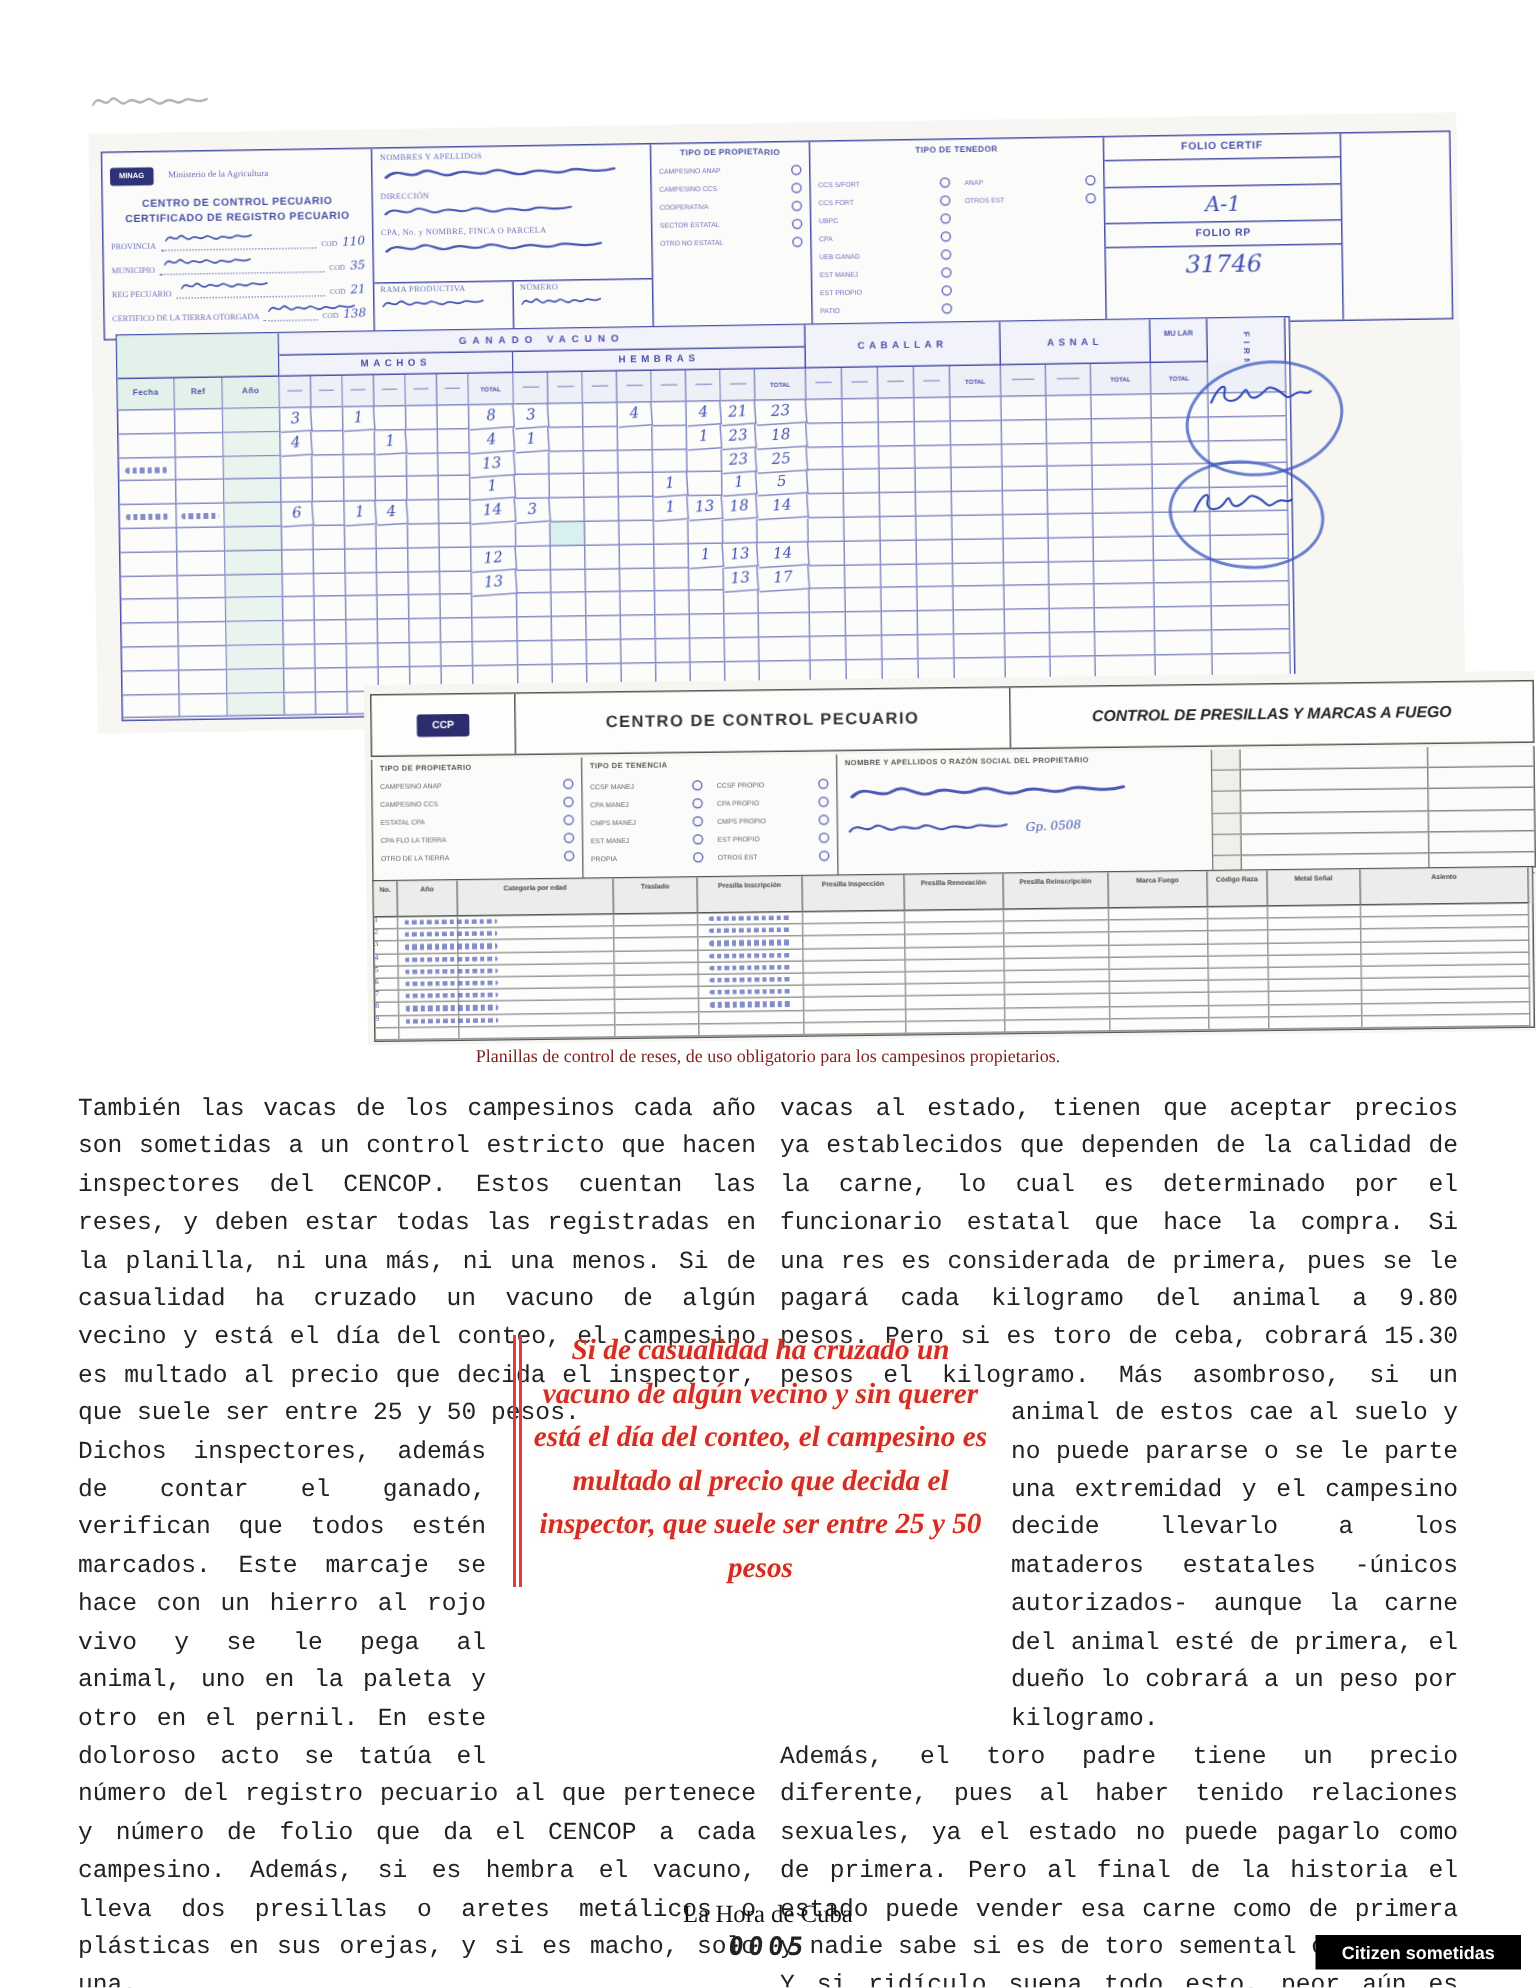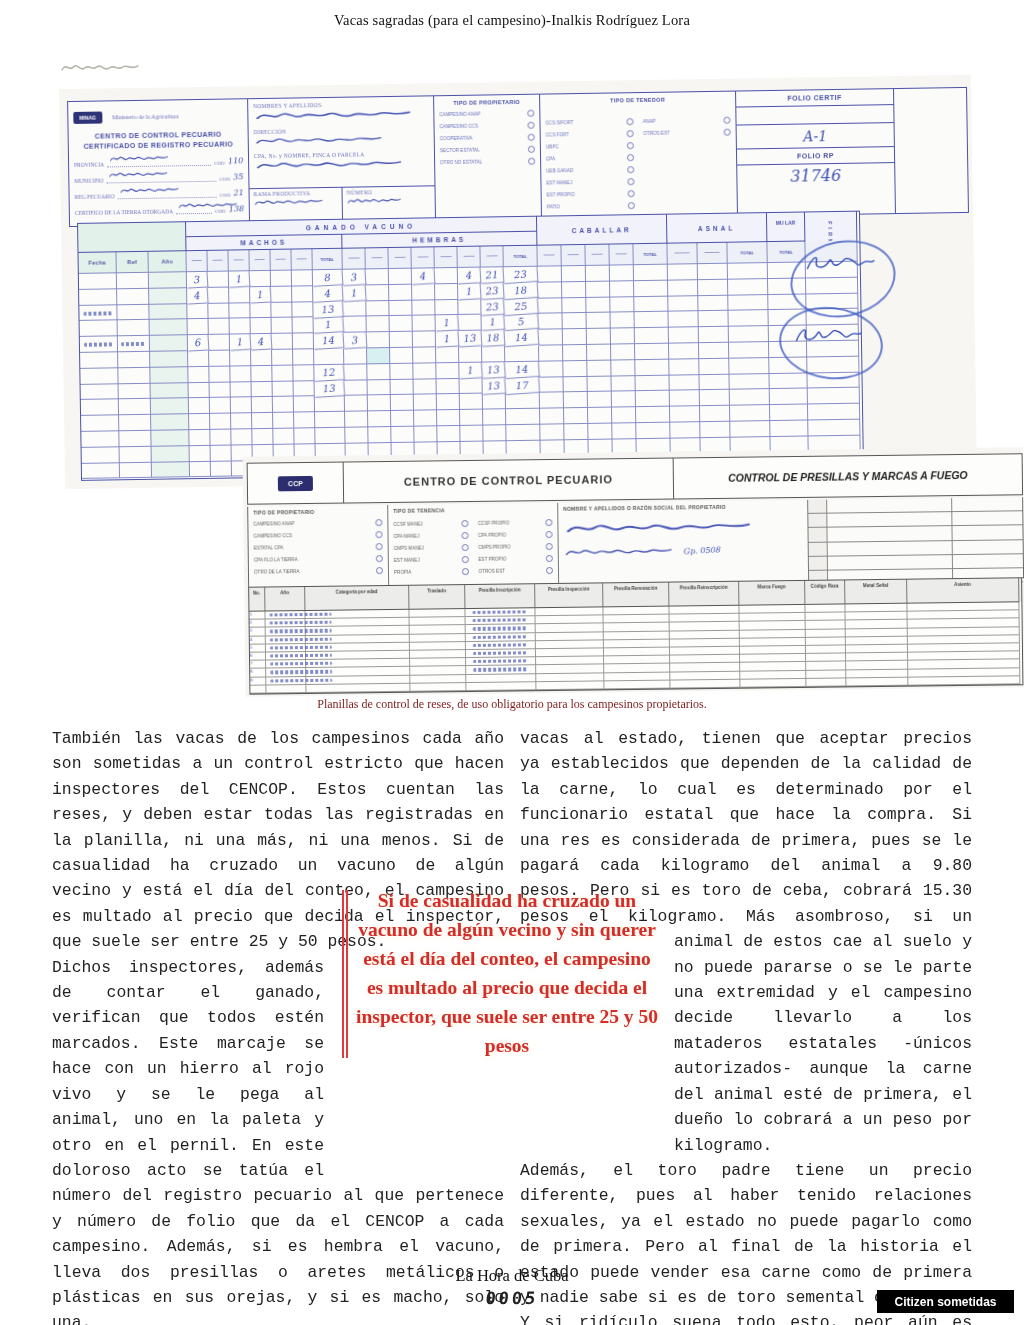--- a/index.html
+++ b/index.html
@@ -120,21 +120,21 @@
   
   .caption{position:absolute;top:697px;left:0;width:100%;text-align:center;font-size:12px;color:#7f1d1d;}
   .article{position:absolute;left:52px;top:726px;width:920px;display:flex;gap:16px;
            font-size:16.4px;line-height:25.4px;text-align:justify;color:#222;}
   .article p{margin:0;}
   .colL,.colR{width:452px;font-family:Liberation Mono, monospace;}
   .spR{float:right;width:170px;height:198px;margin:2px 0 4px 10px;}
   .spL{float:left;width:142px;height:202px;margin:2px 12px 4px 0;}
   .pullquote{position:absolute;left:342px;top:886px;width:306px;padding-left:12px;
              font-weight:bold;font-size:19.5px;line-height:29px;text-align:center;
-             text-shadow:0 0 5px rgba(255,225,170,.55);}
+             text-shadow:0 0 5px rgba(255,225,170,.55);font-style:italic;}
   .pullquote::before{content:"";position:absolute;left:0;top:4px;bottom:2px;width:6px;
              background:linear-gradient(90deg,#e03a3a 0 2px,rgba(0,0,0,0) 2px 4px,#e03a3a 4px 6px);}
   
   .footer-pub{position:absolute;top:1266px;left:0;width:100%;text-align:center;font-size:16.5px;color:#111;font-family:Liberation Serif, serif;}
   .footer-num{position:absolute;top:1288px;left:0;width:100%;text-align:center;
               font-family:"DejaVu Sans Mono",monospace;font-weight:bold;font-size:17px;
               letter-spacing:3px;color:#222;transform:skewX(-6deg);}
   .badge{position:absolute;left:877px;top:1290px;width:137px;height:23px;background:#000;
          color:#fff;font-family:"Liberation Sans",sans-serif;font-size:12px;font-weight:bold;
          display:flex;align-items:center;justify-content:center;}
@@ -148,21 +148,20 @@
       <path d="M3 10 C9 2,14 12,20 7 C26 2,30 12,37 8 C44 4,48 11,55 7 C62 3,66 12,74 8 C82 4,86 11,94 7 C100 4,106 10,117 6" fill="none" stroke="currentColor" stroke-width="1.7" stroke-linecap="round"></path>
     </symbol>
     <symbol id="sig" viewBox="0 0 80 24" preserveAspectRatio="none">
       <path d="M4 18 C10 4,16 2,14 10 C12 18,22 20,28 10 C32 3,30 18,38 14 C46 10,44 4,52 8 C60 12,58 18,66 12 C72 8,74 14,78 10" fill="none" stroke="currentColor" stroke-width="1.6" stroke-linecap="round"></path>
     </symbol>
   </defs>
 </svg>
 
 <div id="page">
 
-  <div class="doc-title">Vacas sagradas (para el campesino)-Inalkis Rodríguez Lora</div>
 
   <svg class="pencil" style="left:60px;top:60px;width:80px;height:14px">
       <use href="#sqg"></use>
     </svg>
 
   <div id="form1" class="paper">
     <div class="f1-head">
       <div class="f1-left">
         <span class="logo1">MINAG</span>
         <span class="ministry">Ministerio de la Agricultura</span>

